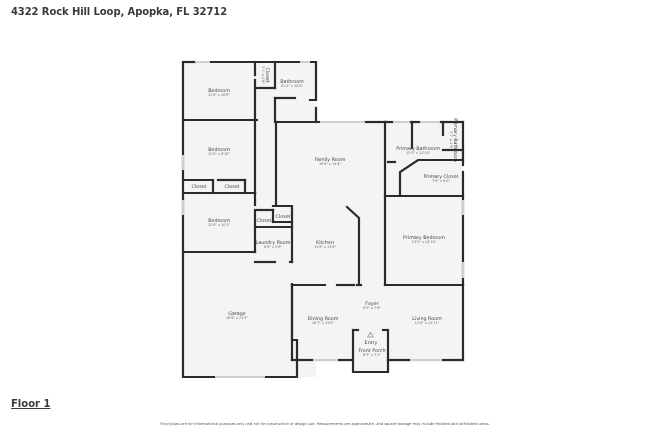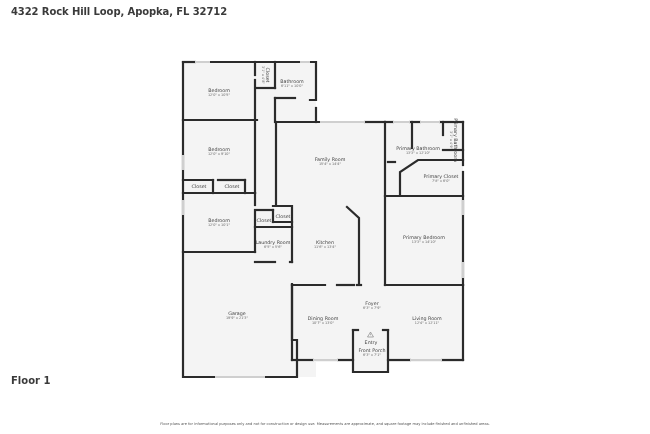--- a/index.html
+++ b/index.html
@@ -1,18 +1,18 @@
 <!DOCTYPE html>
 <html><head>
 <meta charset="utf-8">
 <style>
   html, body { margin:0; padding:0; background:#ffffff; }
   body { width:650px; height:434px; position:relative; overflow:hidden; font-family:"DejaVu Sans", sans-serif; color:#333; }
   .title { position:absolute; left:11px; top:6px; font-size:10px; font-weight:bold; color:#3a3a3a; letter-spacing:-0.1px; }
-  .floor-label { position:absolute; left:11px; top:375px; font-size:10px; font-weight:bold; color:#3a3a3a; }
+  .floor-label { position:absolute; left:11px; top:398px; font-size:10px; font-weight:bold; color:#3a3a3a;text-decoration:underline; }
   .disclaimer { position:absolute; left:0; width:650px; top:422px; text-align:center; font-size:3.6px; color:#555; }
   svg.plan { position:absolute; left:0; top:0; }
   .room-label { position:absolute; text-align:center; transform:translate(-50%,-50%); white-space:nowrap; line-height:1.15; }
   .room-name { font-size:4.8px; color:#444; display:block; }
   .room-dim { font-size:3.4px; color:#666; display:block; }
   .vert { transform:translate(-50%,-50%) rotate(90deg); }
 </style>
 </head>
 <body>
 

